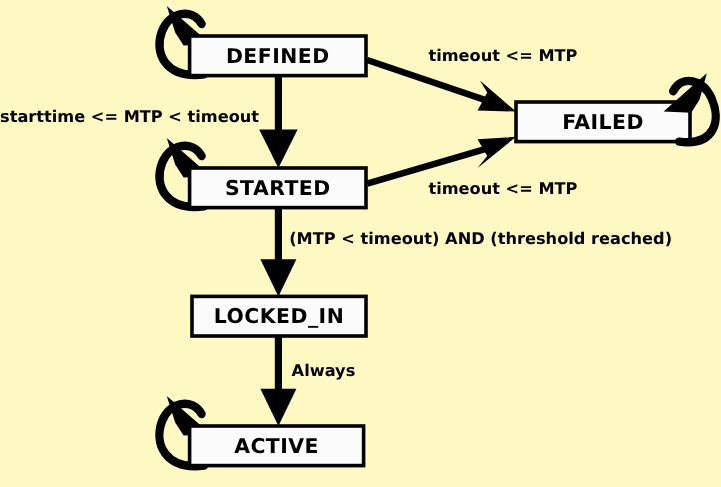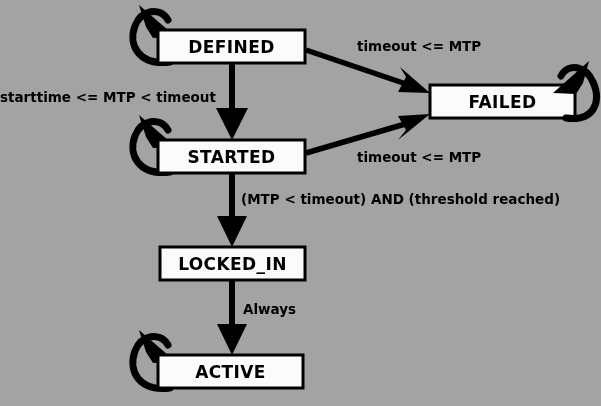--- a/index.html
+++ b/index.html
@@ -11,21 +11,21 @@
   body {
     width: 601px;
     height: 406px;
     overflow: hidden;
     font-family: "DejaVu Sans", sans-serif;
   }
   #diagram-root {
     position: relative;
     width: 601px;
     height: 406px;
-    background: #a3a3a3;
+    background: #fef9c3;
   }
   #diagram-svg {
     position: absolute;
     top: 0;
     left: 0;
     width: 601px;
     height: 406px;
     display: block;
   }
   .state-label {

